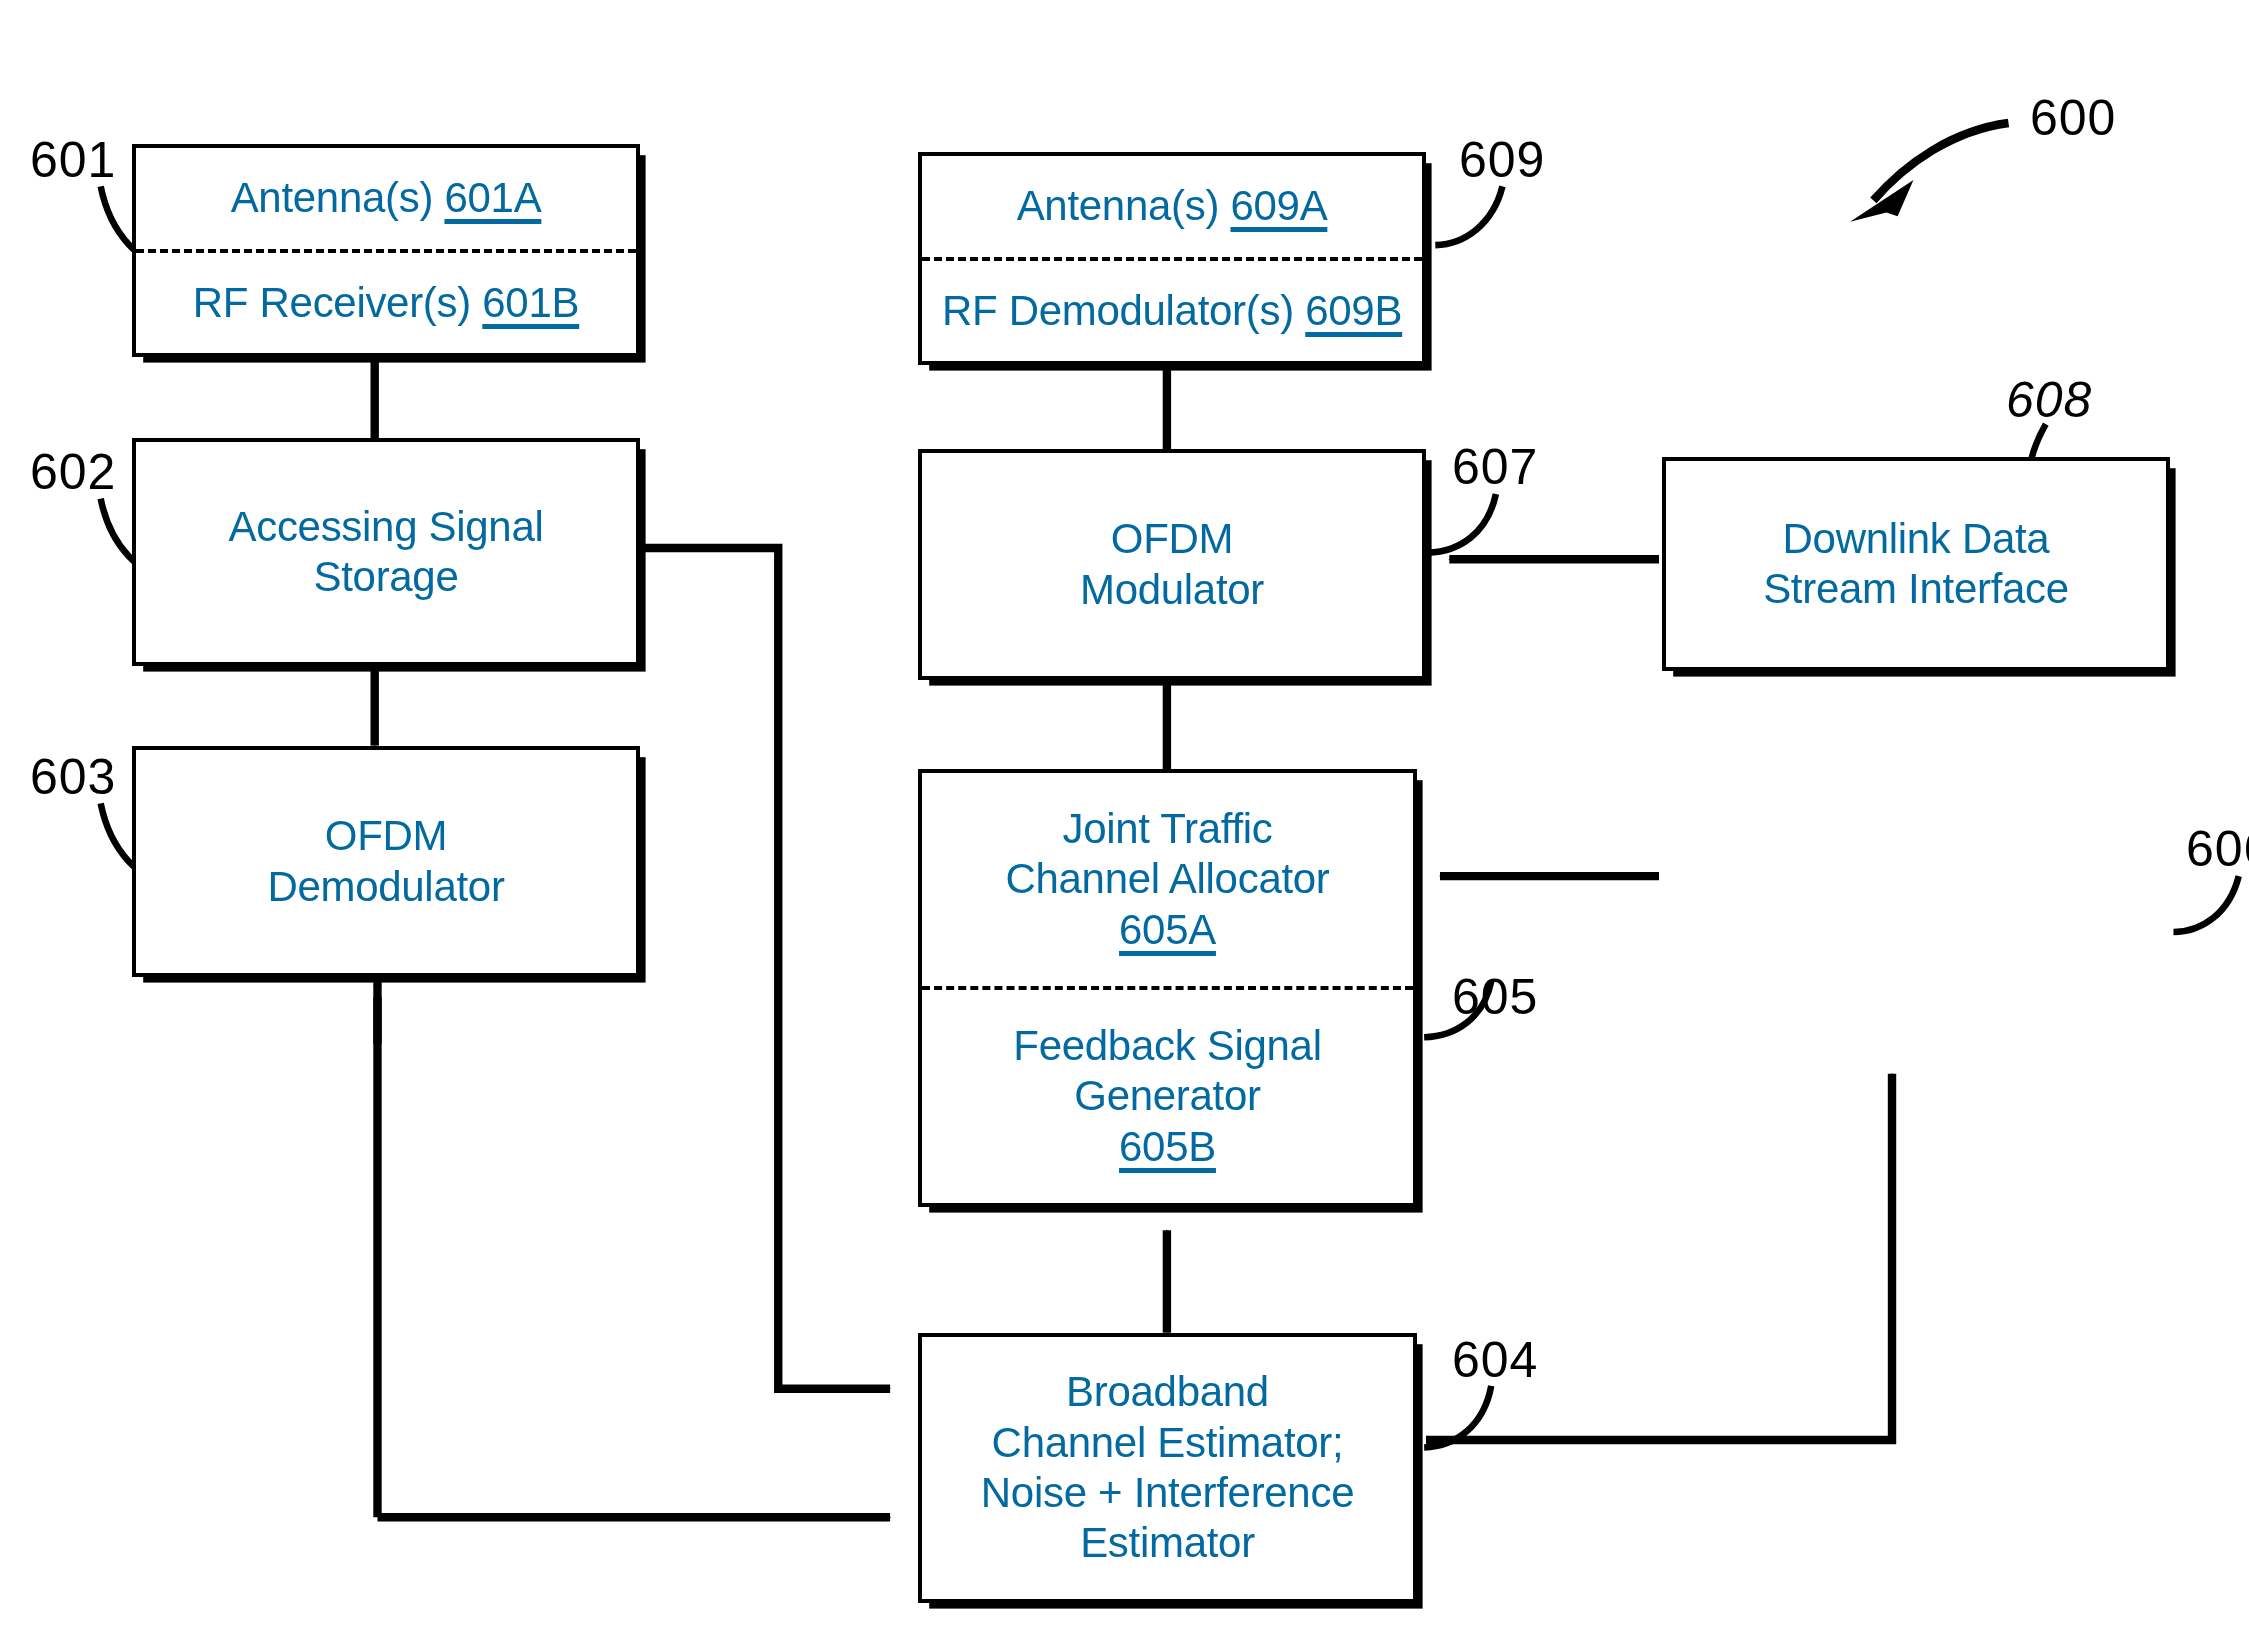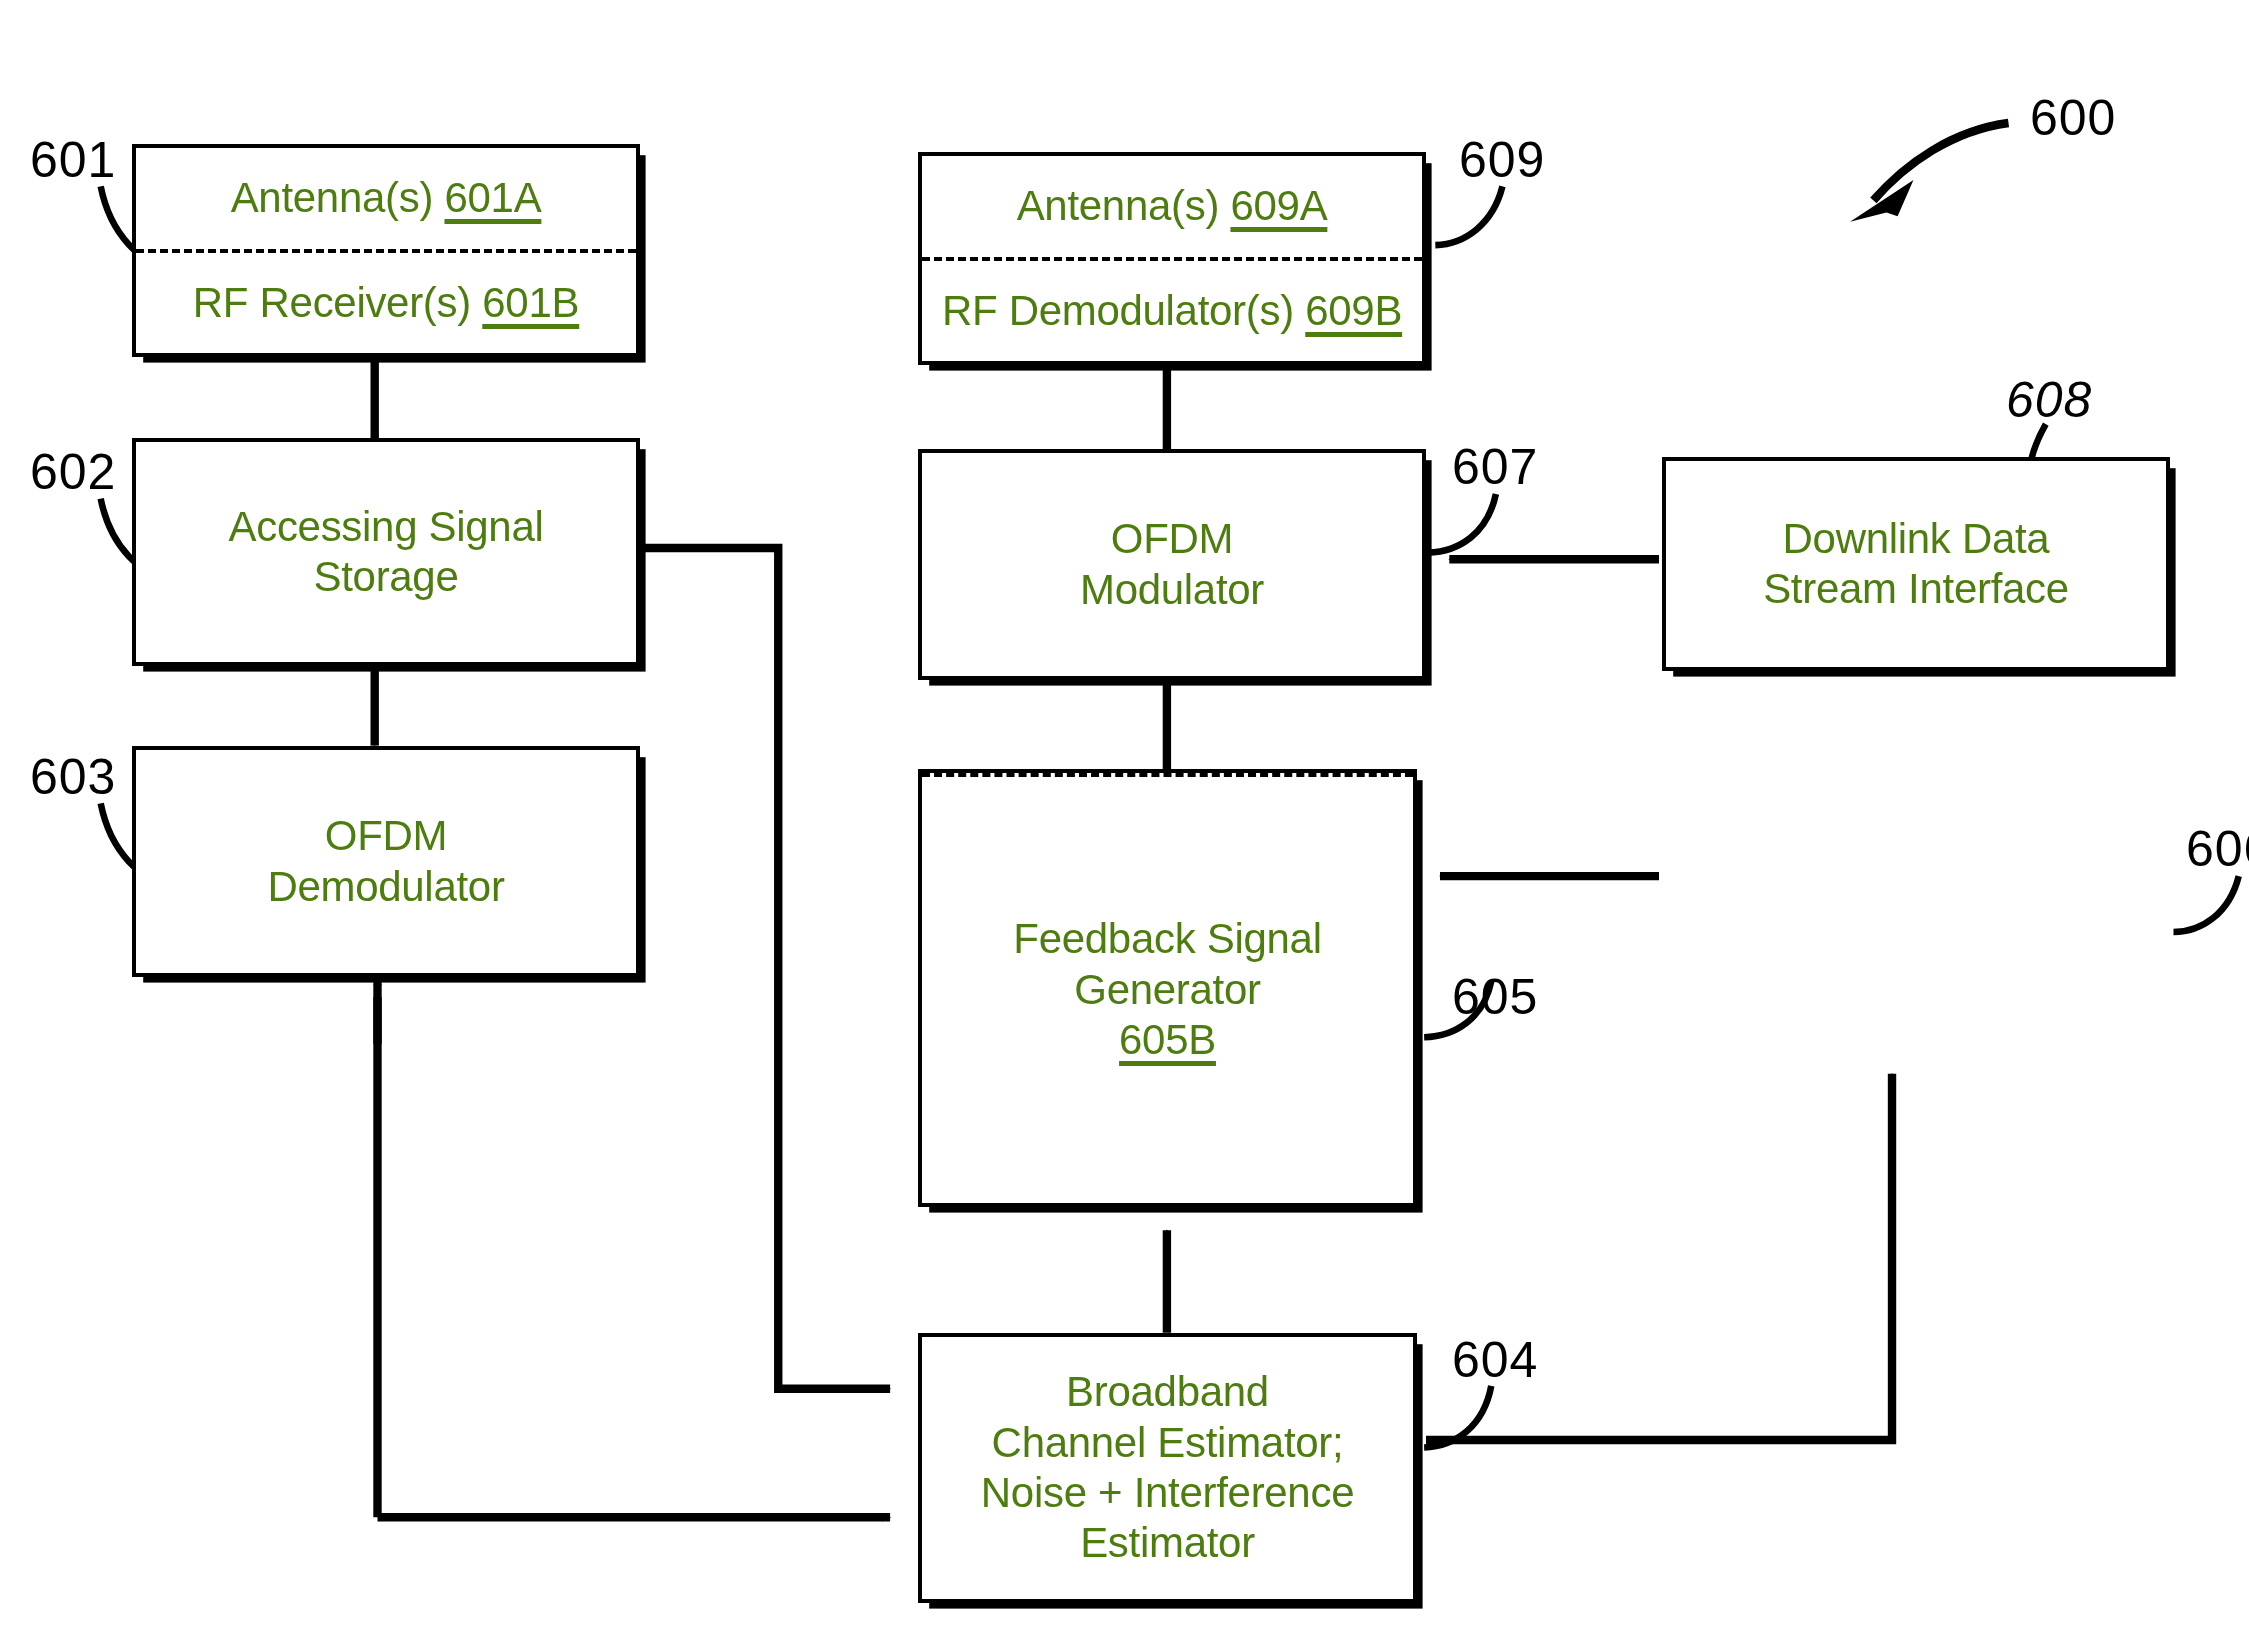--- a/index.html
+++ b/index.html
@@ -32,21 +32,21 @@
     line-height:1.20;
   }
   .blk .cell.top{ justify-content:center; }
   .divider{
     height:0;
     border-top:4.7px dashed #000;
     margin:0;
   }
   .ttl{
     font-size:42px;
-    color:#4d7c0f;
+    color:#0369a1;
     white-space:pre-line;
     letter-spacing:-0.3px;
   }
   .ttl .u{ text-decoration:underline; text-underline-offset:6.5px; text-decoration-thickness:4.7px;}
   .refnum{
     position:absolute;
     font-size:50px;
     color:#000;
     letter-spacing:0.9px;
     white-space:nowrap;
@@ -148,20 +148,25 @@
   </div>
 
   <div class="blk" style="left:918px;top:449px;width:508px;height:231px;">
     <div class="cell">
       <div class="ttl">OFDM
 Modulator</div>
     </div>
   </div>
 
   <div class="blk" style="left:918px;top:769px;width:499px;height:438px;">
+    <div class="cell top">
+      <div class="ttl"><span>Joint Traffic
+Channel Allocator
+</span><span class="u">605A</span></div>
+    </div>
     <div class="divider"></div>
     <div class="cell">
       <div class="ttl"><span>Feedback Signal
 Generator
 </span><span class="u">605B</span></div>
     </div>
   </div>
 
   <div class="blk" style="left:918px;top:1333px;width:499px;height:270px;">
     <div class="cell">

